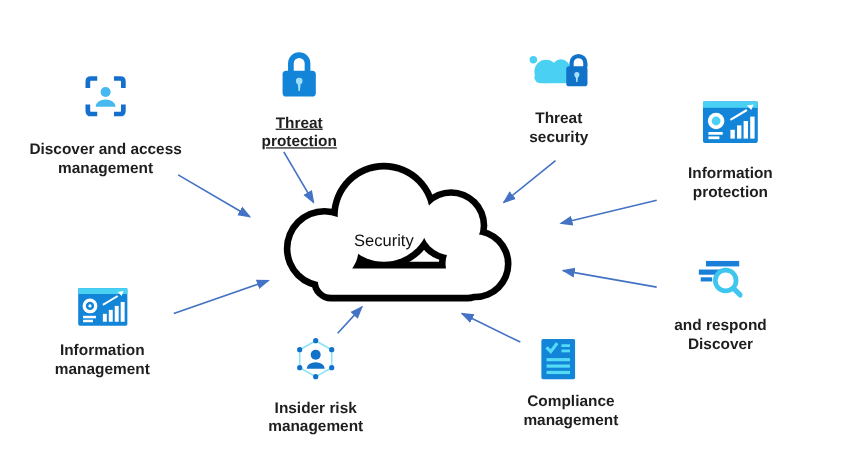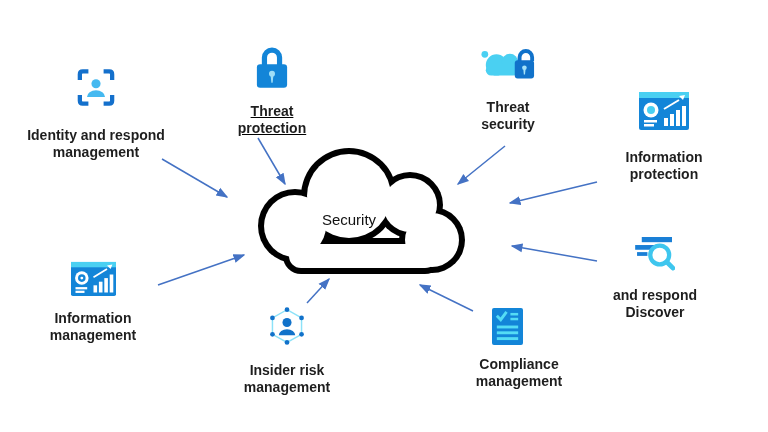--- a/index.html
+++ b/index.html
@@ -75,21 +75,21 @@
       <g stroke="#1470cc" stroke-width="4.5" fill="none">
         <path d="M3 12 V6 Q3 3 6 3 H12"></path>
         <path d="M28 3 H34 Q37 3 37 6 V12"></path>
         <path d="M37 28 V34 Q37 37 34 37 H28"></path>
         <path d="M12 37 H6 Q3 37 3 34 V28"></path>
       </g>
       <circle cx="20" cy="16" r="4.8" fill="#45b9f0"></circle>
       <path d="M10.5 30 a9.5 7 0 0 1 19 0 z" fill="#45b9f0"></path>
     </svg>
     <div class="lbl">
-      <span>Identity and respond</span>
+      <span>Discover and access</span>
       <span>management</span>
     </div>
   </div>
 
   <div class="node" id="n-threat">
     <svg width="34" height="44" viewBox="0 0 36 46">
       <path d="M10 21 V12 a8 8 0 0 1 16 0 V21" fill="none" stroke="#1385d8" stroke-width="5.5"></path>
       <rect x="2" y="19" width="32" height="25" rx="3.5" fill="#1385d8"></rect>
       <circle cx="18" cy="29" r="3.2" fill="#9fdef7"></circle>
       <path d="M16.6 31.5 h2.8 l-0.7 7 h-1.4 z" fill="#9fdef7"></path>

